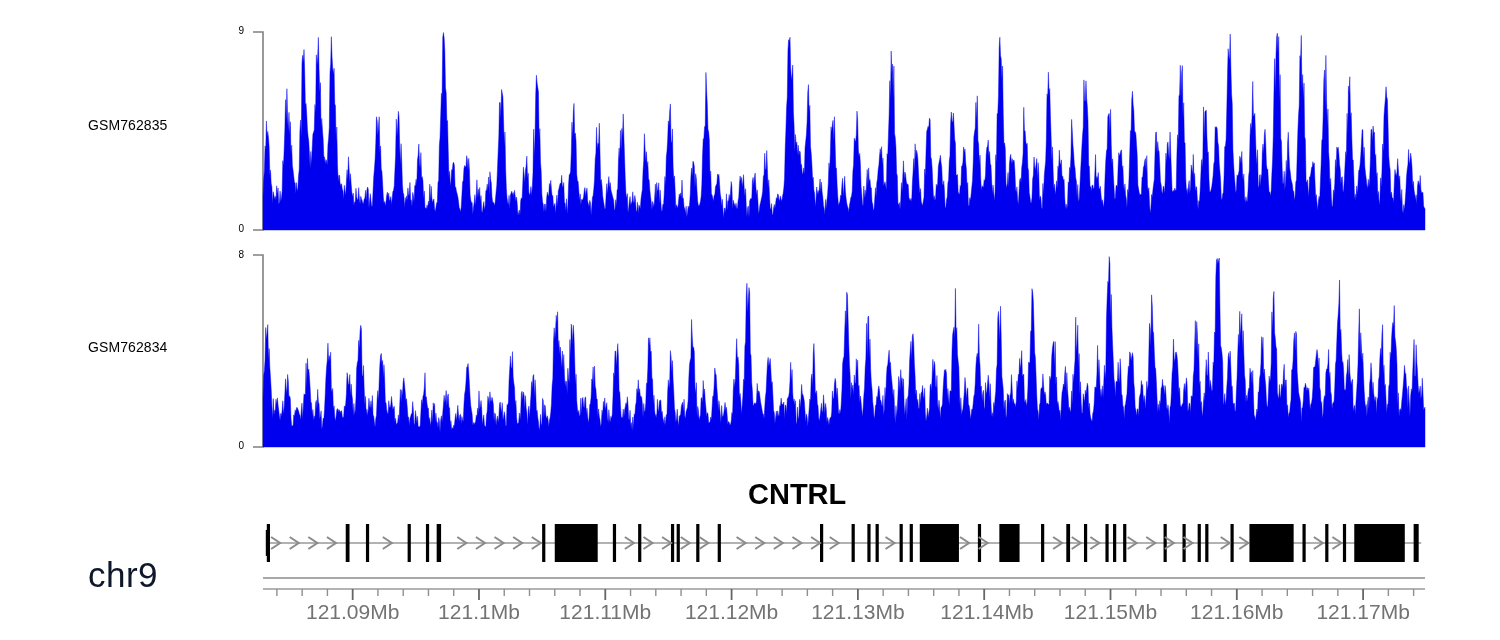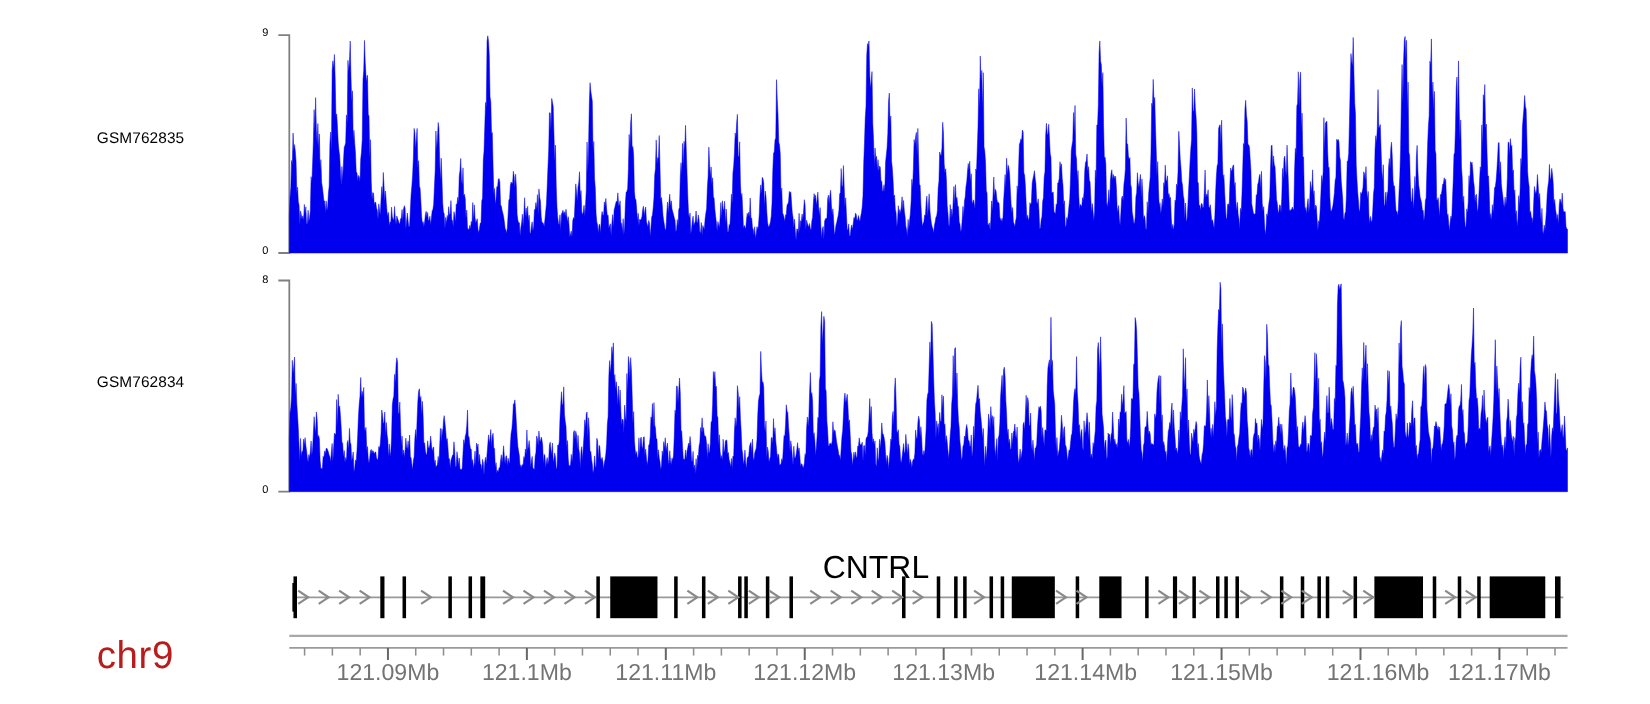--- a/index.html
+++ b/index.html
@@ -25,43 +25,43 @@
     font-size: 14px;
     color: #000000;
     white-space: nowrap;
     letter-spacing: 0.1px;
   }
   #label-gsm835 { left: 88px; top: 117px; }
   #label-gsm834 { left: 88px; top: 339px; }
   #chrom-label {
     position: absolute;
     left: 88px;
-    top: 576px;
+    top: 555px;
     font-size: 35px;
-    color: #b91c1c;
+    color: #0f172a;
     letter-spacing: 0.5px;
   }
   .axis-num {
     position: absolute;
     font-size: 10px;
     color: #000000;
     text-align: right;
     width: 30px;
   }
   #t1-max { left: 214px; top: 25px; }
   #t1-min { left: 214px; top: 223px; }
   #t2-max { left: 214px; top: 249px; }
   #t2-min { left: 214px; top: 440px; }
   .gene-name {
     position: absolute;
     font-size: 29px;
     color: #000000;
     white-space: nowrap;
   }
-  #gene-name-cntrl { left: 748px; top: 500px; }
+  #gene-name-cntrl { left: 748px; top: 478px; font-weight: bold; }
   .tick-label {
     position: absolute;
     font-size: 21px;
     color: #737373;
     white-space: nowrap;
     transform: translateX(-50%);
     top: 600px;
   }
   svg { display: block; }
   #plot-svg {
@@ -88,21 +88,21 @@
   <span id="chrom-label">chr9</span>
 
   <div id="tick-labels">
       <span class="tick-label" style="left: 352.676px;">121.09Mb</span>
       <span class="tick-label" style="left: 478.98px;">121.1Mb</span>
       <span class="tick-label" style="left: 605.285px;">121.11Mb</span>
       <span class="tick-label" style="left: 731.589px;">121.12Mb</span>
       <span class="tick-label" style="left: 857.893px;">121.13Mb</span>
       <span class="tick-label" style="left: 987px;">121.14Mb</span>
       <span class="tick-label" style="left: 1110.5px;">121.15Mb</span>
-      <span class="tick-label" style="left: 1236.81px; margin-left: 16px;">121.16Mb</span>
+      <span class="tick-label" style="left: 1236.81px;">121.16Mb</span>
       <span class="tick-label" style="left: 1363.11px; text-align: right;">121.17Mb</span>
     </div>
 
   <svg id="plot-svg" width="1500" height="640">
     <g id="track1-axis">
         <path d="M 253 32 L 263 32 L 263 230 L 253 230" fill="none" stroke="#808080" stroke-width="1.6"></path>
       </g>
     <g id="track1-signal">
         <path d="M 263 230 L 263.00 196.47 L 263.68 179.37 L 264.37 170.87 L 265.05 145.90 L 265.73 149.46 L 266.42 120.93 L 267.10 136.48 L 267.78 131.44 L 268.47 137.51 L 269.15 146.71 L 269.84 175.29 L 270.52 170.14 L 271.20 183.52 L 271.89 186.65 L 272.57 203.80 L 273.25 191.74 L 273.94 195.30 L 274.62 199.33 L 275.30 196.23 L 275.99 200.13 L 276.67 185.84 L 277.35 194.65 L 278.04 188.02 L 278.72 203.81 L 279.40 202.84 L 280.09 191.08 L 280.77 201.52 L 281.46 197.78 L 282.14 191.54 L 282.82 160.62 L 283.51 166.13 L 284.19 148.52 L 284.87 128.63 L 285.56 99.66 L 286.24 119.47 L 286.92 88.71 L 287.61 117.80 L 288.29 131.33 L 288.97 112.38 L 289.66 135.58 L 290.34 121.73 L 291.02 154.71 L 291.71 145.17 L 292.39 165.74 L 293.08 170.27 L 293.76 176.21 L 294.44 182.47 L 295.13 182.82 L 295.81 193.39 L 296.49 182.61 L 297.18 191.28 L 297.86 188.11 L 298.54 175.78 L 299.23 169.16 L 299.91 130.71 L 300.59 119.97 L 301.28 137.79 L 301.96 63.89 L 302.64 55.31 L 303.33 62.01 L 304.01 49.51 L 304.70 70.77 L 305.38 105.23 L 306.06 103.55 L 306.75 114.30 L 307.43 129.12 L 308.11 136.49 L 308.80 141.61 L 309.48 154.46 L 310.16 168.60 L 310.85 151.41 L 311.53 164.77 L 312.21 147.71 L 312.90 134.15 L 313.58 132.25 L 314.26 129.88 L 314.95 104.50 L 315.63 112.38 L 316.32 54.84 L 317.00 65.14 L 317.68 56.59 L 318.37 37.35 L 319.05 68.86 L 319.73 92.32 L 320.42 82.60 L 321.10 127.72 L 321.78 118.47 L 322.47 130.19 L 323.15 138.95 L 323.83 156.40 L 324.52 156.98 L 325.20 164.28 L 325.88 159.46 L 326.57 160.73 L 327.25 165.04 L 327.94 144.52 L 328.62 138.25 L 329.30 126.97 L 329.99 72.59 L 330.67 63.96 L 331.35 36.71 L 332.04 56.79 L 332.72 68.47 L 333.40 74.59 L 334.09 68.35 L 334.77 103.98 L 335.45 105.49 L 336.14 143.74 L 336.82 127.01 L 337.50 164.97 L 338.19 181.65 L 338.87 175.11 L 339.56 175.56 L 340.24 186.30 L 340.92 183.61 L 341.61 184.20 L 342.29 189.11 L 342.97 191.10 L 343.66 199.23 L 344.34 185.31 L 345.02 190.77 L 345.71 195.51 L 346.39 181.40 L 347.07 169.66 L 347.76 179.75 L 348.44 156.75 L 349.12 169.08 L 349.81 182.84 L 350.49 173.73 L 351.18 184.34 L 351.86 192.53 L 352.54 196.69 L 353.23 193.11 L 353.91 205.37 L 354.59 201.92 L 355.28 201.83 L 355.96 188.31 L 356.64 196.98 L 357.33 199.41 L 358.01 199.45 L 358.69 187.67 L 359.38 198.90 L 360.06 204.10 L 360.74 196.34 L 361.43 198.72 L 362.11 200.46 L 362.80 203.17 L 363.48 203.52 L 364.16 198.95 L 364.85 198.22 L 365.53 190.42 L 366.21 200.65 L 366.90 189.94 L 367.58 187.00 L 368.26 189.26 L 368.95 208.12 L 369.63 200.61 L 370.31 193.70 L 371.00 200.83 L 371.68 206.44 L 372.36 205.56 L 373.05 190.73 L 373.73 176.79 L 374.42 169.02 L 375.10 159.03 L 375.78 143.32 L 376.47 116.72 L 377.15 120.67 L 377.83 135.49 L 378.52 126.15 L 379.20 116.75 L 379.88 152.39 L 380.57 146.03 L 381.25 169.05 L 381.93 171.42 L 382.62 182.98 L 383.30 196.78 L 383.98 203.14 L 384.67 201.52 L 385.35 206.15 L 386.04 201.62 L 386.72 195.12 L 387.40 192.12 L 388.09 197.41 L 388.77 193.12 L 389.45 201.01 L 390.14 199.73 L 390.82 196.58 L 391.50 204.76 L 392.19 198.22 L 392.87 191.58 L 393.55 190.47 L 394.24 185.67 L 394.92 169.93 L 395.60 155.13 L 396.29 119.08 L 396.97 136.41 L 397.66 126.57 L 398.34 111.31 L 399.02 116.76 L 399.71 146.40 L 400.39 164.75 L 401.07 143.71 L 401.76 162.09 L 402.44 184.39 L 403.12 192.75 L 403.81 194.39 L 404.49 207.98 L 405.17 197.57 L 405.86 203.11 L 406.54 195.86 L 407.22 199.84 L 407.91 187.89 L 408.59 195.38 L 409.28 194.30 L 409.96 182.38 L 410.64 199.36 L 411.33 200.56 L 412.01 206.41 L 412.69 192.47 L 413.38 195.43 L 414.06 201.71 L 414.74 185.45 L 415.43 185.88 L 416.11 179.25 L 416.79 184.44 L 417.48 159.82 L 418.16 155.13 L 418.84 144.05 L 419.53 163.20 L 420.21 168.26 L 420.90 152.60 L 421.58 177.67 L 422.26 176.64 L 422.95 180.67 L 423.63 199.07 L 424.31 190.97 L 425.00 207.45 L 425.68 208.04 L 426.36 209.08 L 427.05 204.90 L 427.73 208.28 L 428.41 201.19 L 429.10 204.43 L 429.78 184.14 L 430.46 201.50 L 431.15 186.23 L 431.83 197.73 L 432.52 202.66 L 433.20 200.57 L 433.88 198.88 L 434.57 208.63 L 435.25 211.76 L 435.93 207.43 L 436.62 202.84 L 437.30 202.77 L 437.98 182.63 L 438.67 180.29 L 439.35 145.33 L 440.03 137.28 L 440.72 114.76 L 441.40 93.16 L 442.08 97.83 L 442.77 37.39 L 443.45 32.54 L 444.14 37.72 L 444.82 50.65 L 445.50 87.97 L 446.19 92.80 L 446.87 121.58 L 447.55 120.47 L 448.24 150.46 L 448.92 176.27 L 449.60 171.29 L 450.29 186.18 L 450.97 180.42 L 451.65 169.68 L 452.34 170.03 L 453.02 162.95 L 453.70 162.28 L 454.39 165.54 L 455.07 186.42 L 455.76 187.32 L 456.44 191.23 L 457.12 193.64 L 457.81 196.72 L 458.49 201.37 L 459.17 207.39 L 459.86 209.00 L 460.54 211.89 L 461.22 207.28 L 461.91 194.82 L 462.59 182.00 L 463.27 180.55 L 463.96 168.55 L 464.64 165.47 L 465.32 166.74 L 466.01 166.70 L 466.69 155.71 L 467.38 160.05 L 468.06 170.48 L 468.74 158.33 L 469.43 169.84 L 470.11 194.83 L 470.79 200.11 L 471.48 202.66 L 472.16 202.45 L 472.84 214.33 L 473.53 206.84 L 474.21 202.57 L 474.89 194.68 L 475.58 205.79 L 476.26 194.83 L 476.94 179.79 L 477.63 197.63 L 478.31 189.07 L 479.00 197.31 L 479.68 187.51 L 480.36 201.98 L 481.05 195.63 L 481.73 211.31 L 482.41 212.40 L 483.10 205.77 L 483.78 201.65 L 484.46 210.01 L 485.15 205.94 L 485.83 190.61 L 486.51 190.79 L 487.20 184.14 L 487.88 190.67 L 488.56 176.96 L 489.25 195.41 L 489.93 171.74 L 490.62 179.34 L 491.30 182.98 L 491.98 196.64 L 492.67 202.30 L 493.35 202.29 L 494.03 203.42 L 494.72 205.99 L 495.40 199.51 L 496.08 192.14 L 496.77 185.37 L 497.45 169.16 L 498.13 152.08 L 498.82 136.38 L 499.50 102.56 L 500.18 102.62 L 500.87 118.03 L 501.55 89.46 L 502.24 92.89 L 502.92 97.01 L 503.60 121.27 L 504.29 147.05 L 504.97 131.95 L 505.65 168.42 L 506.34 188.16 L 507.02 197.67 L 507.70 202.85 L 508.39 204.39 L 509.07 195.34 L 509.75 209.22 L 510.44 194.65 L 511.12 193.10 L 511.80 191.19 L 512.49 195.05 L 513.17 192.45 L 513.86 196.58 L 514.54 190.26 L 515.22 196.34 L 515.91 201.59 L 516.59 196.99 L 517.27 204.31 L 517.96 215.35 L 518.64 212.63 L 519.32 210.12 L 520.01 215.61 L 520.69 200.68 L 521.37 197.81 L 522.06 199.25 L 522.74 184.00 L 523.42 167.17 L 524.11 174.29 L 524.79 182.97 L 525.48 169.96 L 526.16 165.95 L 526.84 156.14 L 527.53 178.61 L 528.21 173.22 L 528.89 192.51 L 529.58 195.47 L 530.26 192.47 L 530.94 186.55 L 531.63 196.36 L 532.31 186.45 L 532.99 172.40 L 533.68 129.17 L 534.36 157.08 L 535.04 134.38 L 535.73 94.35 L 536.41 75.18 L 537.10 82.98 L 537.78 87.42 L 538.46 91.94 L 539.15 139.17 L 539.83 128.67 L 540.51 162.29 L 541.20 171.20 L 541.88 194.17 L 542.56 201.76 L 543.25 204.57 L 543.93 212.04 L 544.61 203.99 L 545.30 204.23 L 545.98 212.20 L 546.66 197.91 L 547.35 192.27 L 548.03 195.14 L 548.72 195.90 L 549.40 183.53 L 550.08 187.44 L 550.77 180.36 L 551.45 189.85 L 552.13 196.11 L 552.82 195.52 L 553.50 207.16 L 554.18 205.31 L 554.87 203.41 L 555.55 213.91 L 556.23 203.26 L 556.92 195.06 L 557.60 206.55 L 558.28 191.07 L 558.97 188.38 L 559.65 185.19 L 560.34 183.03 L 561.02 183.79 L 561.70 175.29 L 562.39 186.82 L 563.07 186.25 L 563.75 182.52 L 564.44 202.20 L 565.12 203.47 L 565.80 211.03 L 566.49 198.77 L 567.17 213.63 L 567.85 205.51 L 568.54 184.78 L 569.22 174.64 L 569.90 174.26 L 570.59 171.29 L 571.27 153.10 L 571.96 122.20 L 572.64 138.00 L 573.32 111.72 L 574.01 103.42 L 574.69 134.90 L 575.37 133.08 L 576.06 141.30 L 576.74 174.35 L 577.42 180.77 L 578.11 181.60 L 578.79 189.85 L 579.47 200.57 L 580.16 193.86 L 580.84 205.31 L 581.52 199.38 L 582.21 200.08 L 582.89 199.31 L 583.58 196.99 L 584.26 190.43 L 584.94 187.48 L 585.63 196.44 L 586.31 191.13 L 586.99 188.10 L 587.68 201.28 L 588.36 203.91 L 589.04 206.43 L 589.73 200.40 L 590.41 202.67 L 591.09 214.90 L 591.78 206.99 L 592.46 197.34 L 593.14 195.48 L 593.83 188.67 L 594.51 179.87 L 595.20 159.18 L 595.88 153.16 L 596.56 127.35 L 597.25 149.19 L 597.93 143.28 L 598.61 144.15 L 599.30 123.21 L 599.98 150.86 L 600.66 181.13 L 601.35 179.57 L 602.03 185.99 L 602.71 195.93 L 603.40 200.83 L 604.08 204.83 L 604.76 209.34 L 605.45 207.95 L 606.13 194.35 L 606.82 183.65 L 607.50 194.06 L 608.18 183.81 L 608.87 176.54 L 609.55 187.93 L 610.23 182.56 L 610.92 189.92 L 611.60 192.57 L 612.28 195.04 L 612.97 197.89 L 613.65 200.28 L 614.33 210.44 L 615.02 209.05 L 615.70 199.68 L 616.38 205.56 L 617.07 190.27 L 617.75 188.58 L 618.44 160.44 L 619.12 147.91 L 619.80 158.86 L 620.49 130.37 L 621.17 150.65 L 621.85 128.44 L 622.54 136.37 L 623.22 113.91 L 623.90 136.63 L 624.59 158.03 L 625.27 178.52 L 625.95 193.87 L 626.64 198.43 L 627.32 193.57 L 628.00 212.81 L 628.69 208.10 L 629.37 201.03 L 630.06 196.52 L 630.74 205.31 L 631.42 202.99 L 632.11 201.13 L 632.79 191.81 L 633.47 201.93 L 634.16 202.56 L 634.84 195.38 L 635.52 200.01 L 636.21 210.92 L 636.89 211.57 L 637.57 202.29 L 638.26 213.76 L 638.94 205.04 L 639.62 206.86 L 640.31 208.73 L 640.99 199.09 L 641.68 193.81 L 642.36 189.49 L 643.04 170.39 L 643.73 160.48 L 644.41 133.76 L 645.09 149.16 L 645.78 161.53 L 646.46 151.76 L 647.14 167.33 L 647.83 161.60 L 648.51 178.85 L 649.19 180.23 L 649.88 190.22 L 650.56 196.67 L 651.24 202.13 L 651.93 210.10 L 652.61 201.48 L 653.30 204.05 L 653.98 207.04 L 654.66 197.98 L 655.35 184.14 L 656.03 198.68 L 656.71 182.56 L 657.40 189.86 L 658.08 191.28 L 658.76 182.89 L 659.45 203.88 L 660.13 189.96 L 660.81 200.92 L 661.50 210.97 L 662.18 210.78 L 662.86 204.13 L 663.55 204.89 L 664.23 193.66 L 664.92 176.50 L 665.60 184.95 L 666.28 157.22 L 666.97 150.88 L 667.65 139.40 L 668.33 120.90 L 669.02 125.85 L 669.70 111.35 L 670.38 103.94 L 671.07 141.51 L 671.75 142.81 L 672.43 128.91 L 673.12 166.68 L 673.80 179.29 L 674.48 175.95 L 675.17 190.22 L 675.85 208.03 L 676.54 204.83 L 677.22 206.55 L 677.90 207.93 L 678.59 200.20 L 679.27 193.90 L 679.95 196.95 L 680.64 192.91 L 681.32 197.99 L 682.00 180.01 L 682.69 198.13 L 683.37 198.17 L 684.05 206.89 L 684.74 208.58 L 685.42 213.76 L 686.10 206.15 L 686.79 216.89 L 687.47 212.74 L 688.16 206.08 L 688.84 208.87 L 689.52 204.90 L 690.21 194.69 L 690.89 177.35 L 691.57 168.06 L 692.26 176.14 L 692.94 161.20 L 693.62 162.34 L 694.31 166.45 L 694.99 188.01 L 695.67 173.70 L 696.36 178.65 L 697.04 191.47 L 697.72 201.64 L 698.41 205.60 L 699.09 206.08 L 699.78 204.17 L 700.46 201.52 L 701.14 196.44 L 701.83 184.69 L 702.51 156.06 L 703.19 139.24 L 703.88 138.17 L 704.56 126.98 L 705.24 125.60 L 705.93 72.45 L 706.61 90.67 L 707.29 104.08 L 707.98 129.26 L 708.66 131.86 L 709.34 140.01 L 710.03 176.68 L 710.71 171.05 L 711.40 193.74 L 712.08 195.05 L 712.76 197.73 L 713.45 201.40 L 714.13 195.37 L 714.81 194.95 L 715.50 186.40 L 716.18 185.35 L 716.86 183.60 L 717.55 173.98 L 718.23 176.00 L 718.91 174.36 L 719.60 184.62 L 720.28 193.68 L 720.96 197.84 L 721.65 206.55 L 722.33 199.23 L 723.02 210.62 L 723.70 218.31 L 724.38 208.08 L 725.07 208.28 L 725.75 212.79 L 726.43 193.84 L 727.12 210.20 L 727.80 200.66 L 728.48 201.25 L 729.17 194.57 L 729.85 199.99 L 730.53 191.93 L 731.22 181.53 L 731.90 186.34 L 732.58 209.13 L 733.27 200.18 L 733.95 202.94 L 734.64 204.79 L 735.32 206.88 L 736.00 203.14 L 736.69 207.94 L 737.37 209.08 L 738.05 200.89 L 738.74 197.53 L 739.42 184.30 L 740.10 175.98 L 740.79 181.09 L 741.47 177.40 L 742.15 186.65 L 742.84 181.54 L 743.52 174.65 L 744.20 188.10 L 744.89 196.28 L 745.57 188.71 L 746.26 206.02 L 746.94 216.86 L 747.62 207.80 L 748.31 205.99 L 748.99 217.74 L 749.67 200.95 L 750.36 199.09 L 751.04 198.25 L 751.72 199.31 L 752.41 181.02 L 753.09 177.40 L 753.77 185.40 L 754.46 177.53 L 755.14 172.97 L 755.82 186.09 L 756.51 195.74 L 757.19 189.86 L 757.88 200.18 L 758.56 213.93 L 759.24 210.43 L 759.93 204.92 L 760.61 202.42 L 761.29 199.00 L 761.98 196.10 L 762.66 191.21 L 763.34 176.29 L 764.03 174.96 L 764.71 153.23 L 765.39 169.23 L 766.08 169.24 L 766.76 150.52 L 767.44 169.73 L 768.13 188.34 L 768.81 179.86 L 769.50 194.96 L 770.18 209.04 L 770.86 208.58 L 771.55 203.60 L 772.23 214.51 L 772.91 214.43 L 773.60 208.04 L 774.28 204.45 L 774.96 208.77 L 775.65 203.27 L 776.33 197.65 L 777.01 199.35 L 777.70 193.79 L 778.38 194.95 L 779.06 200.38 L 779.75 199.70 L 780.43 195.92 L 781.12 199.36 L 781.80 201.42 L 782.48 196.55 L 783.17 193.18 L 783.85 187.83 L 784.53 177.94 L 785.22 147.36 L 785.90 129.74 L 786.58 107.31 L 787.27 96.91 L 787.95 50.15 L 788.63 39.71 L 789.32 41.50 L 790.00 37.22 L 790.68 67.65 L 791.37 80.39 L 792.05 74.19 L 792.74 65.09 L 793.42 111.93 L 794.10 125.66 L 794.79 151.45 L 795.47 134.52 L 796.15 144.40 L 796.84 142.02 L 797.52 155.10 L 798.20 145.17 L 798.89 155.85 L 799.57 150.98 L 800.25 152.00 L 800.94 164.95 L 801.62 164.60 L 802.30 174.26 L 802.99 173.05 L 803.67 167.88 L 804.36 174.48 L 805.04 147.79 L 805.72 141.22 L 806.41 134.33 L 807.09 121.44 L 807.77 92.28 L 808.46 84.63 L 809.14 111.97 L 809.82 105.45 L 810.51 146.53 L 811.19 153.05 L 811.87 163.51 L 812.56 178.71 L 813.24 177.27 L 813.92 190.04 L 814.61 193.56 L 815.29 206.41 L 815.98 199.95 L 816.66 187.01 L 817.34 194.72 L 818.03 190.47 L 818.71 194.08 L 819.39 187.81 L 820.08 178.91 L 820.76 192.30 L 821.44 182.20 L 822.13 191.97 L 822.81 196.89 L 823.49 205.65 L 824.18 208.60 L 824.86 214.84 L 825.54 199.48 L 826.23 208.83 L 826.91 200.31 L 827.60 194.15 L 828.28 183.11 L 828.96 162.86 L 829.65 170.76 L 830.33 153.15 L 831.01 126.84 L 831.70 132.61 L 832.38 124.31 L 833.06 120.34 L 833.75 141.81 L 834.43 116.73 L 835.11 144.44 L 835.80 168.03 L 836.48 168.24 L 837.16 185.83 L 837.85 197.53 L 838.53 205.76 L 839.22 203.27 L 839.90 201.61 L 840.58 195.32 L 841.27 196.31 L 841.95 184.33 L 842.63 178.28 L 843.32 196.74 L 844.00 186.75 L 844.68 176.25 L 845.37 191.05 L 846.05 198.03 L 846.73 202.98 L 847.42 206.28 L 848.10 208.06 L 848.78 211.95 L 849.47 204.93 L 850.15 201.83 L 850.84 197.52 L 851.52 196.35 L 852.20 191.18 L 852.89 171.15 L 853.57 164.73 L 854.25 138.20 L 854.94 140.58 L 855.62 141.38 L 856.30 134.70 L 856.99 111.12 L 857.67 120.14 L 858.35 148.93 L 859.04 157.08 L 859.72 153.43 L 860.40 163.80 L 861.09 186.63 L 861.77 193.88 L 862.46 204.19 L 863.14 205.80 L 863.82 185.98 L 864.51 198.87 L 865.19 189.99 L 865.87 197.66 L 866.56 181.86 L 867.24 169.50 L 867.92 187.01 L 868.61 167.86 L 869.29 181.44 L 869.97 179.50 L 870.66 187.41 L 871.34 187.83 L 872.02 201.72 L 872.71 203.96 L 873.39 210.70 L 874.08 208.38 L 874.76 198.94 L 875.44 187.63 L 876.13 197.23 L 876.81 182.61 L 877.49 178.94 L 878.18 169.44 L 878.86 165.24 L 879.54 155.60 L 880.23 148.65 L 880.91 155.25 L 881.59 146.62 L 882.28 165.46 L 882.96 157.93 L 883.64 185.74 L 884.33 183.56 L 885.01 181.70 L 885.70 185.41 L 886.38 189.88 L 887.06 153.65 L 887.75 155.68 L 888.43 134.94 L 889.11 114.86 L 889.80 80.69 L 890.48 99.39 L 891.16 50.99 L 891.85 74.70 L 892.53 64.09 L 893.21 99.49 L 893.90 66.06 L 894.58 133.50 L 895.26 137.43 L 895.95 147.48 L 896.63 173.42 L 897.32 175.71 L 898.00 204.11 L 898.68 204.49 L 899.37 202.60 L 900.05 209.39 L 900.73 200.13 L 901.42 182.65 L 902.10 191.34 L 902.78 177.08 L 903.47 160.86 L 904.15 179.38 L 904.83 172.04 L 905.52 173.72 L 906.20 180.87 L 906.88 184.15 L 907.57 183.90 L 908.25 184.95 L 908.94 197.40 L 909.62 199.25 L 910.30 201.37 L 910.99 198.35 L 911.67 201.81 L 912.35 183.09 L 913.04 172.24 L 913.72 158.64 L 914.40 171.40 L 915.09 143.79 L 915.77 158.81 L 916.45 150.14 L 917.14 152.65 L 917.82 158.32 L 918.50 172.79 L 919.19 185.72 L 919.87 193.32 L 920.56 188.57 L 921.24 201.67 L 921.92 203.64 L 922.61 206.12 L 923.29 200.92 L 923.97 197.59 L 924.66 168.94 L 925.34 176.87 L 926.02 151.49 L 926.71 131.32 L 927.39 129.33 L 928.07 126.25 L 928.76 127.96 L 929.44 118.20 L 930.12 119.87 L 930.81 156.98 L 931.49 159.35 L 932.18 168.80 L 932.86 184.76 L 933.54 198.72 L 934.23 195.68 L 934.91 200.38 L 935.59 198.07 L 936.28 184.21 L 936.96 186.43 L 937.64 183.98 L 938.33 166.73 L 939.01 162.72 L 939.69 159.44 L 940.38 155.19 L 941.06 162.38 L 941.74 166.94 L 942.43 183.53 L 943.11 185.62 L 943.80 180.74 L 944.48 190.97 L 945.16 208.06 L 945.85 207.20 L 946.53 199.71 L 947.21 197.12 L 947.90 182.89 L 948.58 179.67 L 949.26 160.93 L 949.95 156.07 L 950.63 122.68 L 951.31 112.02 L 952.00 121.25 L 952.68 122.31 L 953.36 112.95 L 954.05 125.54 L 954.73 139.54 L 955.42 143.07 L 956.10 174.96 L 956.78 175.34 L 957.47 174.46 L 958.15 192.00 L 958.83 193.42 L 959.52 194.57 L 960.20 185.39 L 960.88 187.38 L 961.57 166.34 L 962.25 165.87 L 962.93 162.15 L 963.62 147.00 L 964.30 152.85 L 964.98 148.94 L 965.67 162.25 L 966.35 168.73 L 967.04 186.08 L 967.72 182.53 L 968.40 205.38 L 969.09 205.83 L 969.77 197.71 L 970.45 200.33 L 971.14 193.95 L 971.82 186.91 L 972.50 180.48 L 973.19 162.72 L 973.87 137.00 L 974.55 131.97 L 975.24 128.06 L 975.92 102.32 L 976.60 121.43 L 977.29 95.82 L 977.97 140.44 L 978.66 144.37 L 979.34 164.32 L 980.02 155.03 L 980.71 177.78 L 981.39 190.57 L 982.07 185.74 L 982.76 186.83 L 983.44 187.58 L 984.12 179.64 L 984.81 181.74 L 985.49 174.71 L 986.17 154.61 L 986.86 147.41 L 987.54 146.47 L 988.22 139.95 L 988.91 155.47 L 989.59 151.50 L 990.28 163.80 L 990.96 165.32 L 991.64 179.79 L 992.33 193.84 L 993.01 185.02 L 993.69 192.32 L 994.38 200.88 L 995.06 192.56 L 995.74 154.69 L 996.43 163.48 L 997.11 113.67 L 997.79 113.57 L 998.48 95.49 L 999.16 48.08 L 999.84 37.21 L 1000.53 55.60 L 1001.21 58.92 L 1001.90 79.26 L 1002.58 66.01 L 1003.26 114.19 L 1003.95 143.71 L 1004.63 142.85 L 1005.31 148.93 L 1006.00 183.69 L 1006.68 188.37 L 1007.36 182.40 L 1008.05 172.49 L 1008.73 187.13 L 1009.41 164.04 L 1010.10 157.26 L 1010.78 154.34 L 1011.46 164.15 L 1012.15 158.66 L 1012.83 162.98 L 1013.52 159.98 L 1014.20 160.75 L 1014.88 170.42 L 1015.57 188.38 L 1016.25 193.26 L 1016.93 186.84 L 1017.62 199.61 L 1018.30 204.87 L 1018.98 193.46 L 1019.67 180.22 L 1020.35 178.21 L 1021.03 182.98 L 1021.72 167.82 L 1022.40 162.39 L 1023.08 153.40 L 1023.77 107.31 L 1024.45 130.66 L 1025.14 130.89 L 1025.82 141.59 L 1026.50 145.26 L 1027.19 143.33 L 1027.87 167.73 L 1028.55 170.66 L 1029.24 192.42 L 1029.92 196.61 L 1030.60 202.23 L 1031.29 203.33 L 1031.97 197.84 L 1032.65 178.89 L 1033.34 175.21 L 1034.02 157.01 L 1034.70 166.17 L 1035.39 170.56 L 1036.07 164.52 L 1036.76 158.52 L 1037.44 180.09 L 1038.12 162.65 L 1038.81 174.27 L 1039.49 200.27 L 1040.17 195.91 L 1040.86 197.84 L 1041.54 207.55 L 1042.22 209.00 L 1042.91 183.44 L 1043.59 194.58 L 1044.27 175.71 L 1044.96 168.06 L 1045.64 161.24 L 1046.32 139.80 L 1047.01 93.83 L 1047.69 97.46 L 1048.38 72.19 L 1049.06 92.74 L 1049.74 88.55 L 1050.43 115.11 L 1051.11 136.41 L 1051.79 160.62 L 1052.48 146.92 L 1053.16 171.51 L 1053.84 188.28 L 1054.53 184.25 L 1055.21 194.40 L 1055.89 190.07 L 1056.58 180.82 L 1057.26 188.22 L 1057.94 166.09 L 1058.63 169.91 L 1059.31 150.13 L 1060.00 164.48 L 1060.68 163.85 L 1061.36 159.82 L 1062.05 178.04 L 1062.73 175.89 L 1063.41 180.37 L 1064.10 179.41 L 1064.78 197.70 L 1065.46 208.70 L 1066.15 204.03 L 1066.83 209.23 L 1067.51 204.16 L 1068.20 181.87 L 1068.88 184.07 L 1069.56 167.40 L 1070.25 169.77 L 1070.93 156.05 L 1071.62 119.36 L 1072.30 131.37 L 1072.98 145.29 L 1073.67 153.13 L 1074.35 164.84 L 1075.03 168.34 L 1075.72 177.88 L 1076.40 181.25 L 1077.08 198.77 L 1077.77 184.54 L 1078.45 201.79 L 1079.13 199.15 L 1079.82 188.06 L 1080.50 173.21 L 1081.18 160.48 L 1081.87 147.10 L 1082.55 135.19 L 1083.24 126.94 L 1083.92 79.91 L 1084.60 101.03 L 1085.29 100.89 L 1085.97 80.90 L 1086.65 98.26 L 1087.34 106.45 L 1088.02 120.94 L 1088.70 165.27 L 1089.39 166.45 L 1090.07 187.14 L 1090.75 186.35 L 1091.44 191.30 L 1092.12 185.07 L 1092.80 185.18 L 1093.49 189.00 L 1094.17 187.92 L 1094.86 173.04 L 1095.54 154.58 L 1096.22 179.79 L 1096.91 176.48 L 1097.59 178.77 L 1098.27 172.49 L 1098.96 188.27 L 1099.64 189.12 L 1100.32 186.16 L 1101.01 194.67 L 1101.69 201.40 L 1102.37 199.72 L 1103.06 204.03 L 1103.74 207.56 L 1104.42 195.83 L 1105.11 175.11 L 1105.79 160.19 L 1106.48 150.75 L 1107.16 148.92 L 1107.84 116.97 L 1108.53 114.40 L 1109.21 113.41 L 1109.89 131.89 L 1110.58 109.34 L 1111.26 144.66 L 1111.94 163.70 L 1112.63 158.87 L 1113.31 174.42 L 1113.99 186.59 L 1114.68 199.21 L 1115.36 198.12 L 1116.04 185.73 L 1116.73 185.26 L 1117.41 187.66 L 1118.10 166.91 L 1118.78 152.66 L 1119.46 155.94 L 1120.15 154.07 L 1120.83 150.72 L 1121.51 149.87 L 1122.20 170.33 L 1122.88 165.83 L 1123.56 183.58 L 1124.25 191.71 L 1124.93 183.91 L 1125.61 194.95 L 1126.30 199.08 L 1126.98 208.11 L 1127.66 189.40 L 1128.35 193.23 L 1129.03 177.42 L 1129.72 154.36 L 1130.40 130.48 L 1131.08 132.36 L 1131.77 99.37 L 1132.45 91.21 L 1133.13 104.42 L 1133.82 110.50 L 1134.50 131.27 L 1135.18 131.66 L 1135.87 133.89 L 1136.55 144.69 L 1137.23 155.35 L 1137.92 185.15 L 1138.60 188.87 L 1139.28 192.96 L 1139.97 194.94 L 1140.65 194.26 L 1141.34 194.43 L 1142.02 177.04 L 1142.70 177.57 L 1143.39 167.53 L 1144.07 165.65 L 1144.75 160.47 L 1145.44 158.41 L 1146.12 171.97 L 1146.80 155.71 L 1147.49 184.88 L 1148.17 191.86 L 1148.85 187.77 L 1149.54 203.13 L 1150.22 213.36 L 1150.90 208.35 L 1151.59 194.45 L 1152.27 196.97 L 1152.96 189.58 L 1153.64 184.10 L 1154.32 179.25 L 1155.01 152.91 L 1155.69 132.74 L 1156.37 131.88 L 1157.06 153.64 L 1157.74 141.72 L 1158.42 149.76 L 1159.11 151.70 L 1159.79 165.19 L 1160.47 181.27 L 1161.16 184.76 L 1161.84 191.66 L 1162.52 194.12 L 1163.21 186.27 L 1163.89 186.65 L 1164.58 193.45 L 1165.26 179.16 L 1165.94 153.12 L 1166.63 163.12 L 1167.31 143.89 L 1167.99 141.94 L 1168.68 154.04 L 1169.36 159.90 L 1170.04 131.96 L 1170.73 152.86 L 1171.41 170.71 L 1172.09 190.23 L 1172.78 192.13 L 1173.46 190.50 L 1174.14 190.65 L 1174.83 188.17 L 1175.51 190.61 L 1176.20 190.02 L 1176.88 154.92 L 1177.56 134.82 L 1178.25 140.59 L 1178.93 96.38 L 1179.61 94.17 L 1180.30 65.21 L 1180.98 97.64 L 1181.66 72.86 L 1182.35 65.59 L 1183.03 119.65 L 1183.71 102.80 L 1184.40 142.80 L 1185.08 142.84 L 1185.76 178.42 L 1186.45 191.89 L 1187.13 188.56 L 1187.82 194.83 L 1188.50 185.23 L 1189.18 180.54 L 1189.87 193.73 L 1190.55 185.44 L 1191.23 164.96 L 1191.92 169.25 L 1192.60 174.26 L 1193.28 154.40 L 1193.97 177.99 L 1194.65 173.34 L 1195.33 191.46 L 1196.02 186.40 L 1196.70 187.61 L 1197.38 199.40 L 1198.07 209.33 L 1198.75 200.69 L 1199.44 202.10 L 1200.12 191.37 L 1200.80 176.23 L 1201.49 159.57 L 1202.17 166.94 L 1202.85 156.54 L 1203.54 106.92 L 1204.22 137.80 L 1204.90 112.01 L 1205.59 110.83 L 1206.27 110.18 L 1206.95 137.11 L 1207.64 152.40 L 1208.32 151.99 L 1209.00 179.76 L 1209.69 191.39 L 1210.37 192.03 L 1211.06 189.76 L 1211.74 186.84 L 1212.42 181.49 L 1213.11 175.15 L 1213.79 163.76 L 1214.47 161.27 L 1215.16 126.65 L 1215.84 128.04 L 1216.52 126.66 L 1217.21 128.88 L 1217.89 142.31 L 1218.57 145.89 L 1219.26 163.75 L 1219.94 171.75 L 1220.62 180.45 L 1221.31 198.13 L 1221.99 199.76 L 1222.68 193.95 L 1223.36 192.47 L 1224.04 177.02 L 1224.73 146.50 L 1225.41 146.38 L 1226.09 139.48 L 1226.78 109.91 L 1227.46 77.63 L 1228.14 48.72 L 1228.83 56.39 L 1229.51 60.05 L 1230.19 34.06 L 1230.88 67.03 L 1231.56 93.70 L 1232.24 103.38 L 1232.93 149.72 L 1233.61 163.46 L 1234.30 175.03 L 1234.98 182.88 L 1235.66 193.01 L 1236.35 189.89 L 1237.03 174.89 L 1237.71 176.76 L 1238.40 174.06 L 1239.08 170.67 L 1239.76 156.23 L 1240.45 158.21 L 1241.13 164.05 L 1241.81 151.45 L 1242.50 172.80 L 1243.18 181.35 L 1243.86 174.00 L 1244.55 197.08 L 1245.23 203.07 L 1245.92 196.73 L 1246.60 201.06 L 1247.28 201.53 L 1247.97 190.98 L 1248.65 175.90 L 1249.33 170.61 L 1250.02 136.03 L 1250.70 123.37 L 1251.38 130.01 L 1252.07 116.60 L 1252.75 81.51 L 1253.43 116.28 L 1254.12 115.31 L 1254.80 113.28 L 1255.48 134.56 L 1256.17 155.32 L 1256.85 164.81 L 1257.54 149.75 L 1258.22 185.46 L 1258.90 188.00 L 1259.59 174.84 L 1260.27 186.56 L 1260.95 174.38 L 1261.64 178.68 L 1262.32 152.26 L 1263.00 144.04 L 1263.69 153.69 L 1264.37 134.48 L 1265.05 129.26 L 1265.74 143.25 L 1266.42 164.18 L 1267.10 169.64 L 1267.79 168.90 L 1268.47 182.39 L 1269.16 192.36 L 1269.84 191.95 L 1270.52 196.05 L 1271.21 190.32 L 1271.89 173.40 L 1272.57 159.91 L 1273.26 136.04 L 1273.94 92.26 L 1274.62 58.64 L 1275.31 93.22 L 1275.99 55.11 L 1276.67 36.44 L 1277.36 33.15 L 1278.04 53.77 L 1278.72 36.63 L 1279.41 102.80 L 1280.09 74.61 L 1280.78 138.46 L 1281.46 141.47 L 1282.14 167.45 L 1282.83 183.97 L 1283.51 182.73 L 1284.19 171.23 L 1284.88 190.21 L 1285.56 180.66 L 1286.24 160.43 L 1286.93 176.96 L 1287.61 143.08 L 1288.29 132.15 L 1288.98 154.76 L 1289.66 167.97 L 1290.34 172.52 L 1291.03 179.32 L 1291.71 181.67 L 1292.40 184.67 L 1293.08 191.43 L 1293.76 191.14 L 1294.45 200.66 L 1295.13 195.87 L 1295.81 182.02 L 1296.50 180.04 L 1297.18 154.61 L 1297.86 130.90 L 1298.55 114.75 L 1299.23 105.34 L 1299.91 55.65 L 1300.60 59.43 L 1301.28 35.40 L 1301.96 90.76 L 1302.65 74.61 L 1303.33 100.57 L 1304.02 83.04 L 1304.70 136.76 L 1305.38 139.84 L 1306.07 181.38 L 1306.75 182.16 L 1307.43 179.72 L 1308.12 189.21 L 1308.80 196.93 L 1309.48 176.89 L 1310.17 177.11 L 1310.85 173.15 L 1311.53 167.47 L 1312.22 166.98 L 1312.90 161.63 L 1313.58 165.22 L 1314.27 162.85 L 1314.95 180.23 L 1315.64 196.97 L 1316.32 194.51 L 1317.00 203.01 L 1317.69 210.17 L 1318.37 201.42 L 1319.05 196.31 L 1319.74 199.55 L 1320.42 181.13 L 1321.10 164.63 L 1321.79 140.48 L 1322.47 138.82 L 1323.15 116.11 L 1323.84 79.83 L 1324.52 69.99 L 1325.20 108.18 L 1325.89 55.41 L 1326.57 99.44 L 1327.26 127.56 L 1327.94 109.06 L 1328.62 151.87 L 1329.31 161.87 L 1329.99 185.22 L 1330.67 178.39 L 1331.36 197.28 L 1332.04 206.65 L 1332.72 205.78 L 1333.41 189.89 L 1334.09 193.76 L 1334.77 183.28 L 1335.46 159.67 L 1336.14 169.45 L 1336.82 146.96 L 1337.51 149.31 L 1338.19 147.28 L 1338.88 153.98 L 1339.56 164.56 L 1340.24 169.42 L 1340.93 183.97 L 1341.61 177.44 L 1342.29 176.69 L 1342.98 192.45 L 1343.66 189.70 L 1344.34 179.35 L 1345.03 165.30 L 1345.71 151.64 L 1346.39 156.93 L 1347.08 113.46 L 1347.76 134.79 L 1348.44 86.12 L 1349.13 93.95 L 1349.81 76.78 L 1350.50 116.70 L 1351.18 112.72 L 1351.86 138.66 L 1352.55 160.03 L 1353.23 159.96 L 1353.91 178.05 L 1354.60 199.62 L 1355.28 194.13 L 1355.96 200.26 L 1356.65 186.01 L 1357.33 193.63 L 1358.01 183.35 L 1358.70 170.59 L 1359.38 169.60 L 1360.06 164.63 L 1360.75 155.45 L 1361.43 143.67 L 1362.12 129.92 L 1362.80 129.53 L 1363.48 158.88 L 1364.17 147.07 L 1364.85 166.96 L 1365.53 173.51 L 1366.22 178.64 L 1366.90 185.29 L 1367.58 188.54 L 1368.27 179.19 L 1368.95 187.24 L 1369.63 179.24 L 1370.32 161.56 L 1371.00 129.46 L 1371.68 129.41 L 1372.37 141.33 L 1373.05 126.04 L 1373.74 133.14 L 1374.42 132.19 L 1375.10 157.13 L 1375.79 154.39 L 1376.47 176.94 L 1377.15 172.61 L 1377.84 195.55 L 1378.52 191.51 L 1379.20 205.35 L 1379.89 199.29 L 1380.57 177.87 L 1381.25 186.97 L 1381.94 171.33 L 1382.62 144.00 L 1383.30 151.64 L 1383.99 116.10 L 1384.67 107.00 L 1385.36 98.54 L 1386.04 86.81 L 1386.72 97.08 L 1387.41 99.42 L 1388.09 125.90 L 1388.77 156.33 L 1389.46 164.98 L 1390.14 169.85 L 1390.82 193.91 L 1391.51 192.12 L 1392.19 197.94 L 1392.87 198.08 L 1393.56 202.85 L 1394.24 184.69 L 1394.92 169.52 L 1395.61 173.77 L 1396.29 176.04 L 1396.98 171.99 L 1397.66 158.66 L 1398.34 168.74 L 1399.03 180.38 L 1399.71 175.85 L 1400.39 192.36 L 1401.08 202.41 L 1401.76 189.46 L 1402.44 209.89 L 1403.13 213.02 L 1403.81 204.64 L 1404.49 209.98 L 1405.18 200.97 L 1405.86 191.10 L 1406.54 176.41 L 1407.23 169.25 L 1407.91 164.81 L 1408.60 149.44 L 1409.28 163.98 L 1409.96 161.20 L 1410.65 153.08 L 1411.33 158.37 L 1412.01 166.74 L 1412.70 185.77 L 1413.38 181.29 L 1414.06 190.07 L 1414.75 194.34 L 1415.43 200.03 L 1416.11 194.86 L 1416.80 204.40 L 1417.48 186.51 L 1418.16 180.81 L 1418.85 182.94 L 1419.53 186.31 L 1420.22 175.46 L 1420.90 189.38 L 1421.58 192.76 L 1422.27 192.59 L 1422.95 192.39 L 1423.63 206.00 L 1424.32 207.89 L 1425.00 208.40 L 1425 230 Z" fill="#0000ee" stroke="#0000ee" stroke-width="0.45" shape-rendering="geometricPrecision"></path>
       </g>

